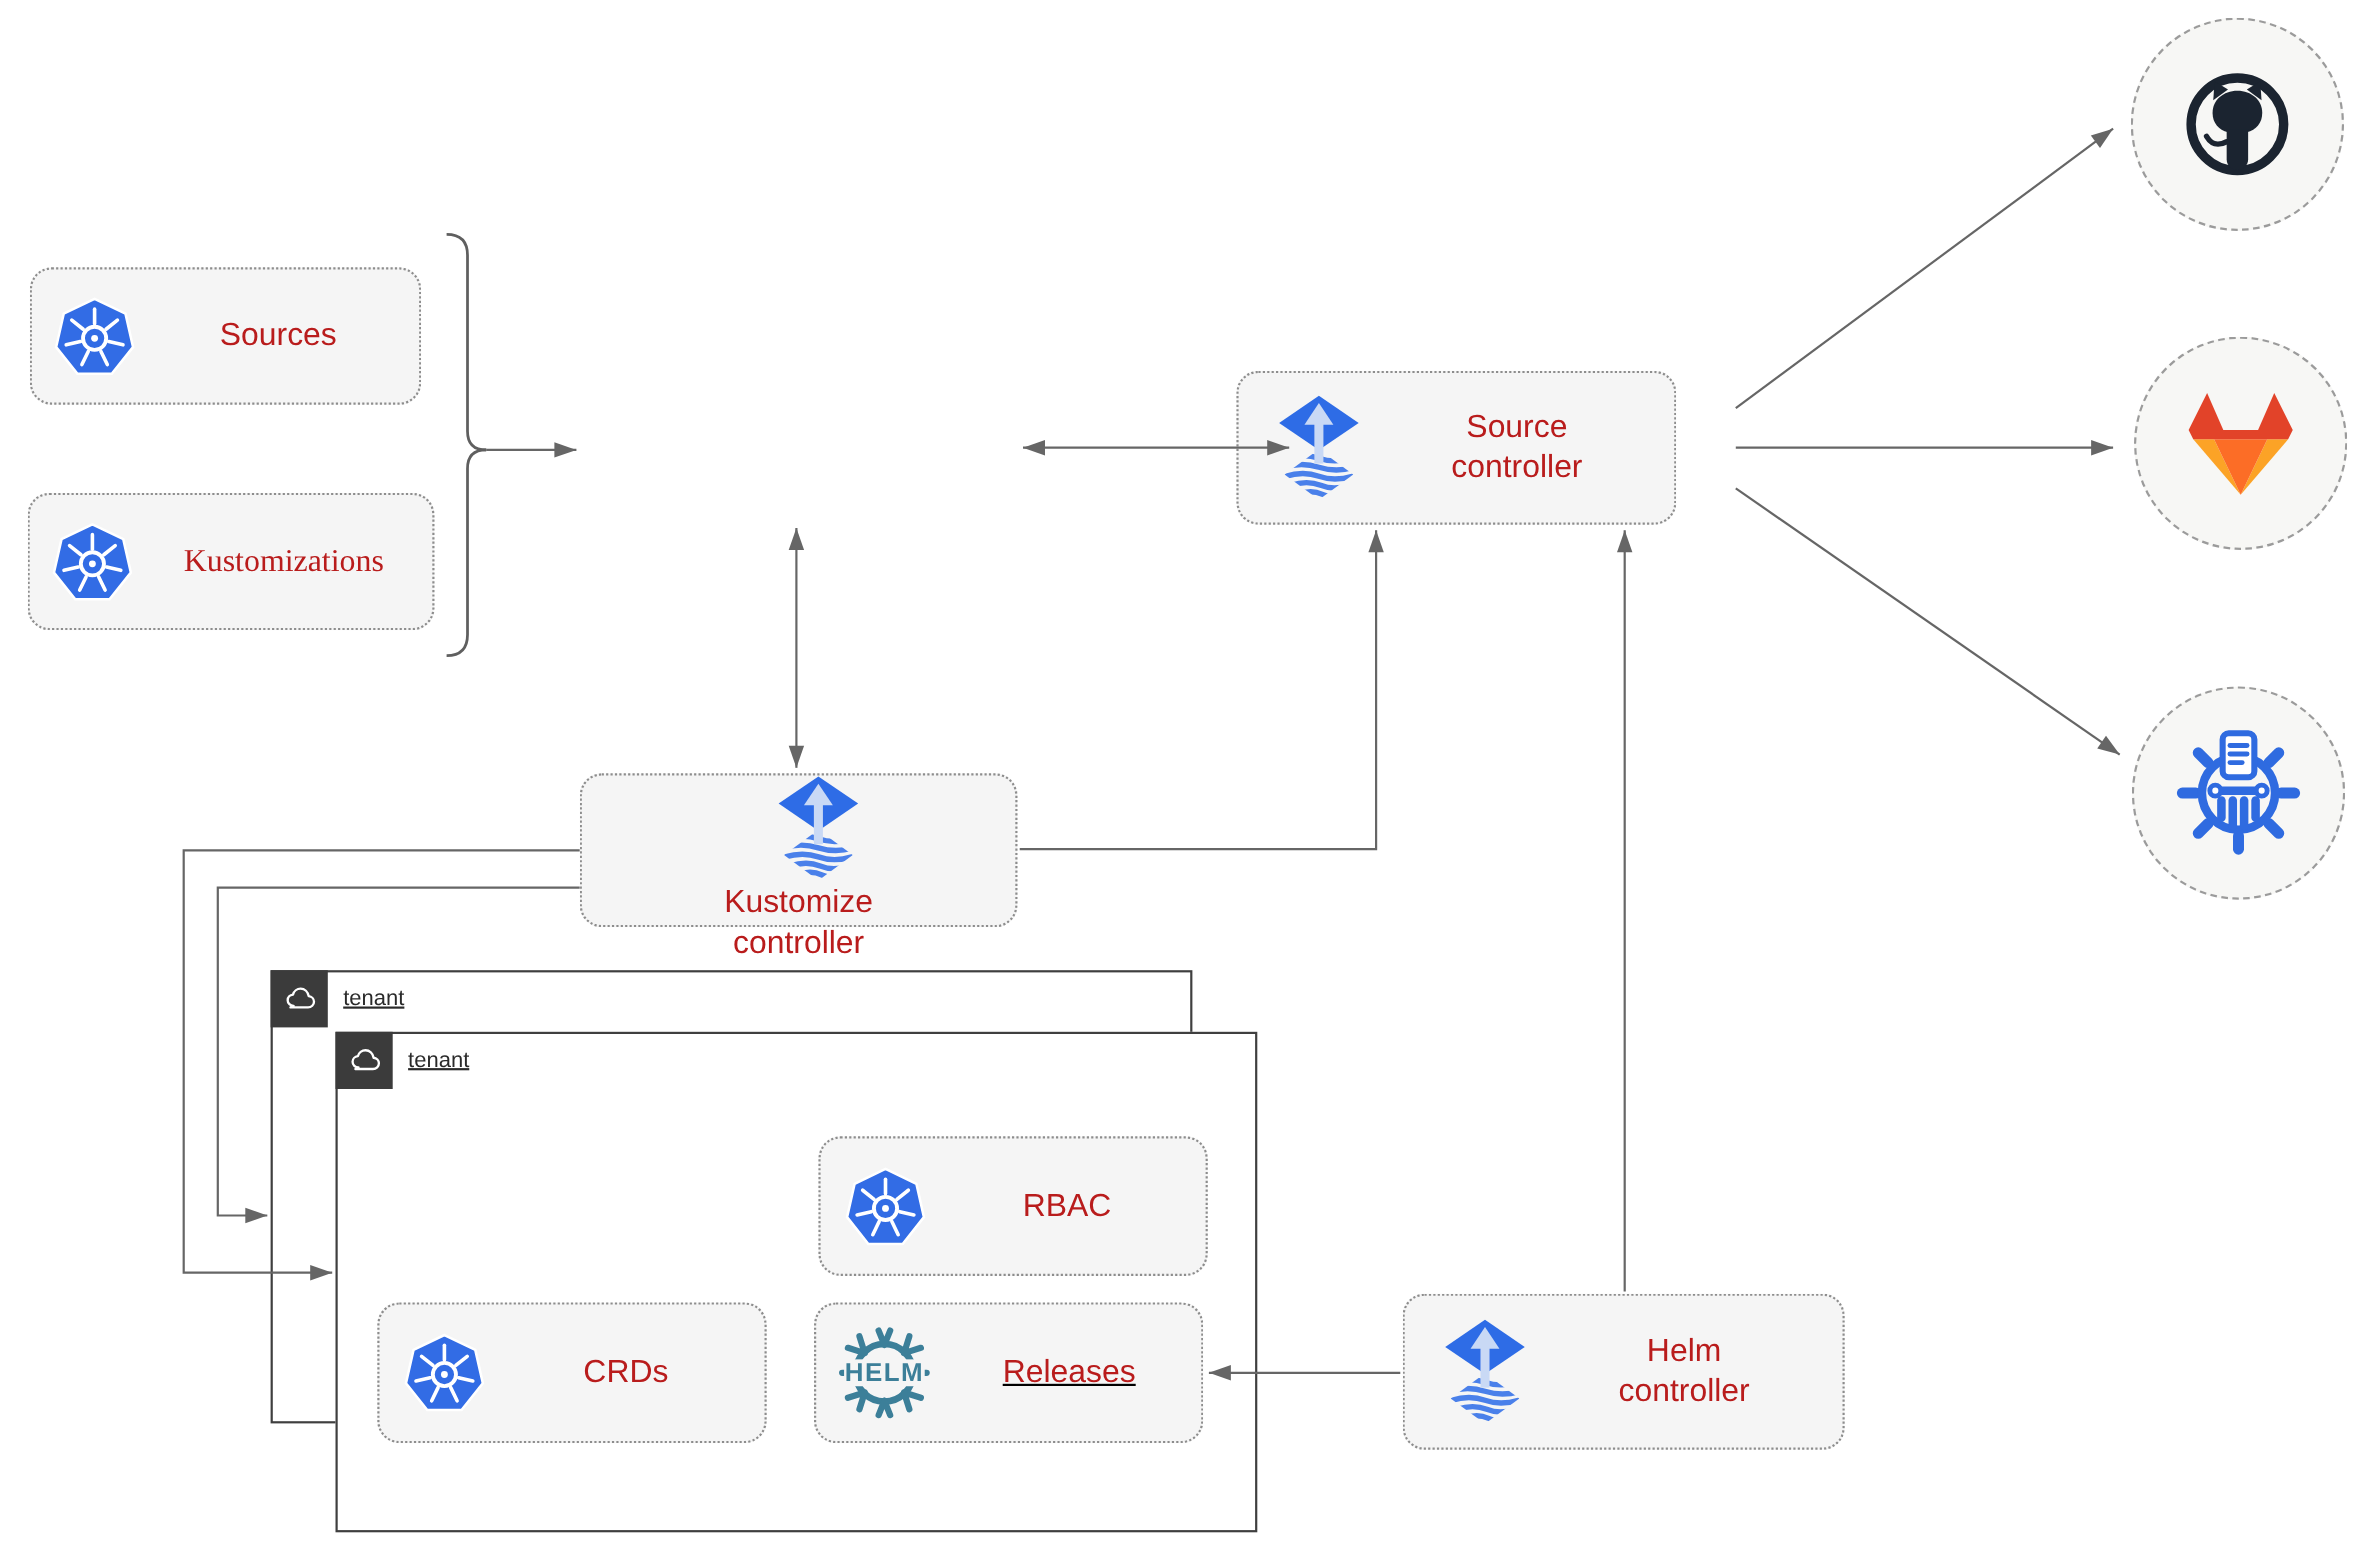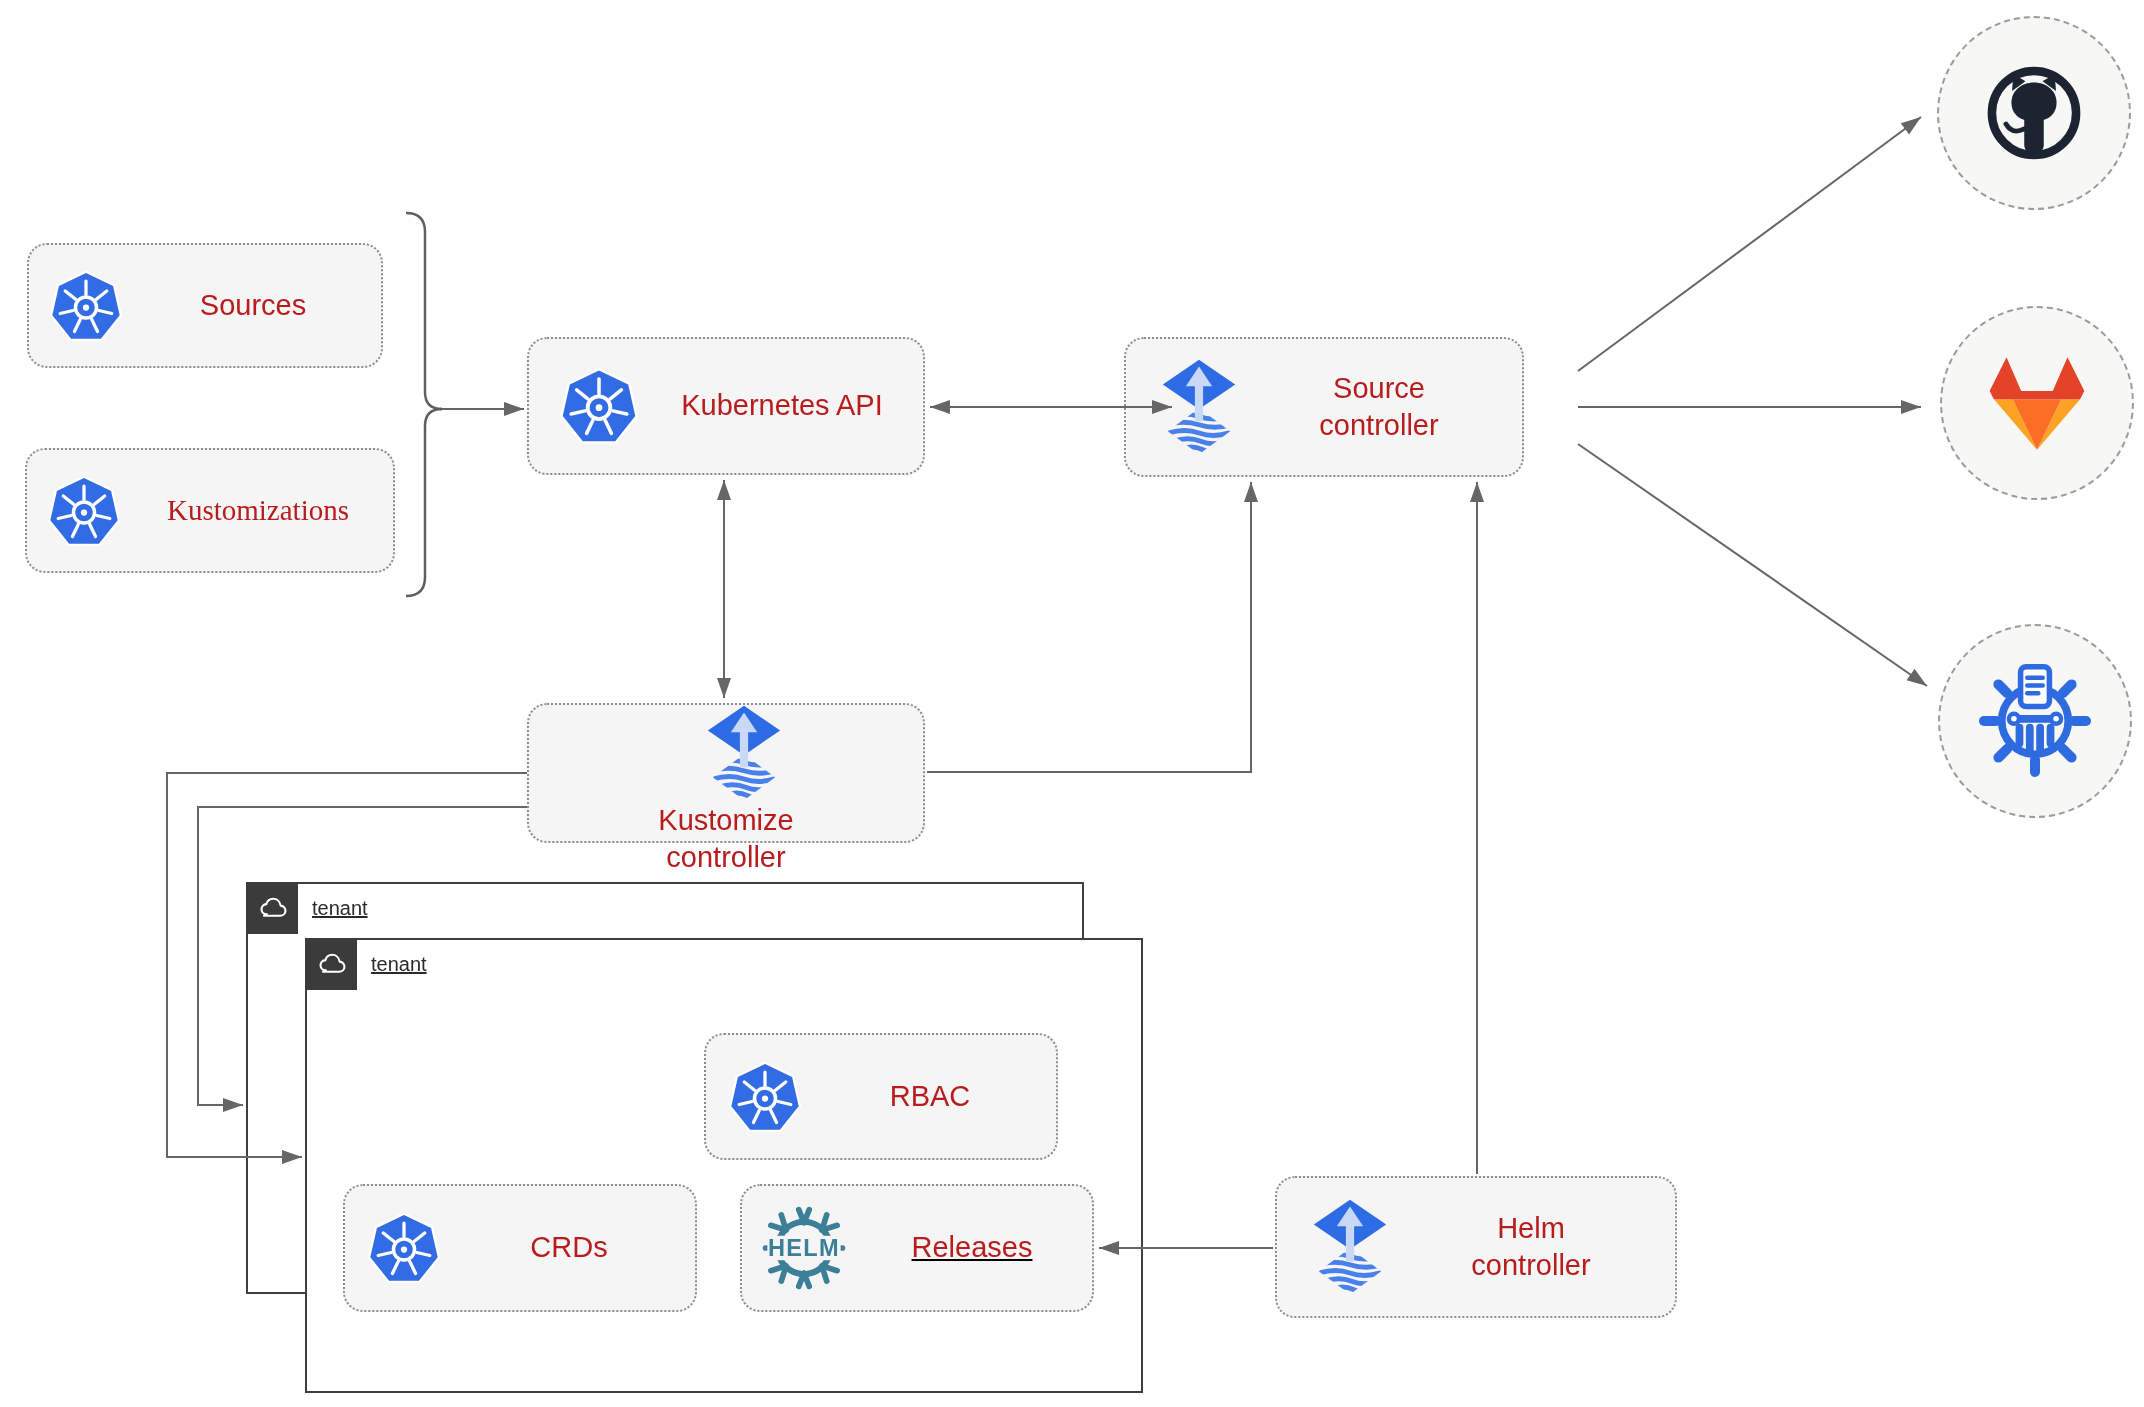--- a/index.html
+++ b/index.html
@@ -166,21 +166,21 @@
   <div class="tenant" style="left:305px;top:938px;width:838px;height:455px;z-index:2;">
     <div class="hdr">
       <svg class="ico" width="34" height="34">
           <use href="#ico-cloud"></use>
         </svg>
     </div>
     <div class="tlbl">tenant</div>
   </div>
 
 
-  <div class="node" style="left:704px;top:1033px;width:354px;height:127px;z-index:5;">
+  <div class="node" style="left:744px;top:1033px;width:354px;height:127px;z-index:5;">
     <svg class="ico" width="78" height="78" style="margin-left:20px;">
         <use href="#ico-k8s"></use>
       </svg>
     <div class="lbl">RBAC</div>
   </div>
 
   <div class="node" style="left:343px;top:1184px;width:354px;height:128px;z-index:5;">
     <svg class="ico" width="78" height="78" style="margin-left:20px;">
         <use href="#ico-k8s"></use>
       </svg>
@@ -201,26 +201,20 @@
     <div class="lbl">Sources</div>
   </div>
 
   <div class="node" style="left:25px;top:448px;width:370px;height:125px;font-family:Liberation Serif, serif;">
     <svg class="ico" width="78" height="78" style="margin-left:18px;">
         <use href="#ico-k8s"></use>
       </svg>
     <div class="lbl">Kustomizations</div>
   </div>
 
-  <div class="node" style="left:527px;top:337px;width:398px;height:138px;">
-    <svg class="ico" width="84" height="84" style="margin-left:28px;">
-        <use href="#ico-k8s"></use>
-      </svg>
-    <div class="lbl">Kubernetes API</div>
-  </div>
 
   <div class="node" style="left:1124px;top:337px;width:400px;height:140px;">
     <svg class="ico" width="74" height="97" style="margin-left:36px;">
         <use href="#ico-flux"></use>
       </svg>
     <div class="lbl">
       <span>Source</span>
       <span>controller</span>
     </div>
   </div>

